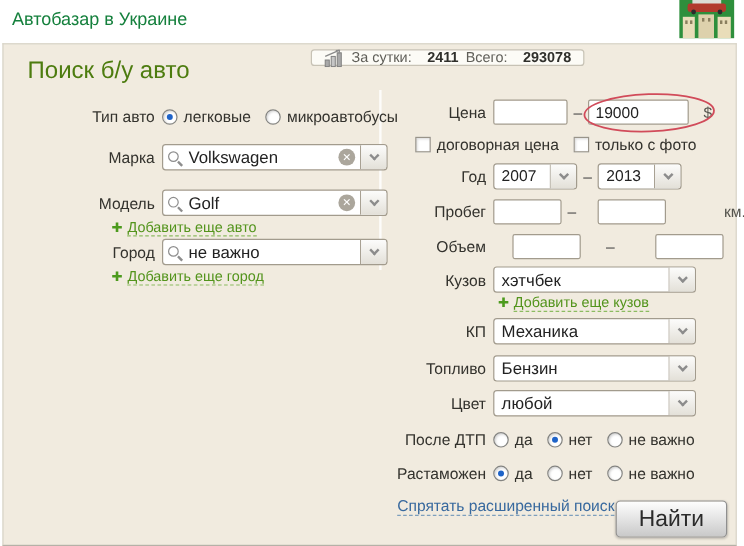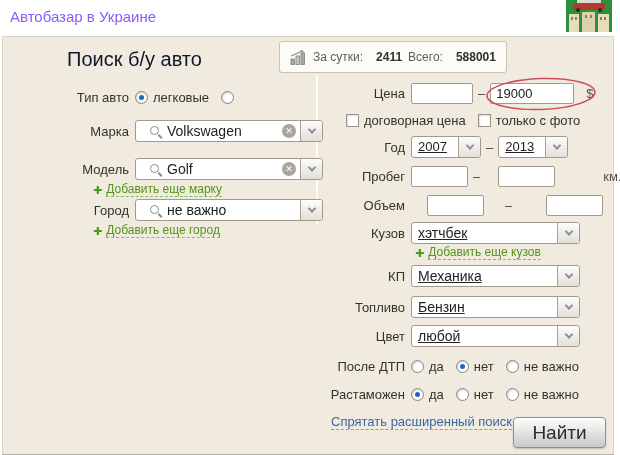--- a/index.html
+++ b/index.html
@@ -2,28 +2,28 @@
 <html><head>
 <meta charset="utf-8">
 <style>
   * { margin:0; padding:0; box-sizing:border-box; }
   html,body { background:#fff; }
   body { font-family:"Liberation Sans","DejaVu Sans",sans-serif; }
   .stage { position:relative; width:620px; height:455px; background:#fff; overflow:hidden; }
 
   
   .header { position:absolute; left:0; top:0; width:620px; height:36px; background:#fff; }
-  .site-title { position:absolute; left:10px; top:8px; font-size:15px; color:#8b5cf6; }
+  .site-title { position:absolute; left:10px; top:8px; font-size:15px; color:#15803d; }
   .site-logo { position:absolute; left:566px; top:0; width:46px; height:32px; cursor:pointer; }
 
   
   .panel { position:absolute; left:2px; top:36px; width:612px; height:419px;
            background:#f1ebdf; border:1px solid #d8d4c8; border-bottom:1px solid #b5b1a7; }
-  .panel-title { position:absolute; left:20px; top:11px; font-size:20px; color:#0f172a;margin-left:44px; }
-  .stats { position:absolute; left:276px; top:4px; height:32px; display:flex; align-items:center;
+  .panel-title { position:absolute; left:20px; top:11px; font-size:20px; color:#4d7c0f; }
+  .stats { position:absolute; left:256px; top:4px; height:14px; display:flex; align-items:center;
            background:#fcfbf6; border:1px solid #c7c2b5; border-radius:3px; padding:0 10px; }
   .stats .txt { font-size:12px; color:#5f5e58; margin-left:6px; }
   .stats .num { font-size:12px; font-weight:bold; color:#30302c; margin-left:13px; }
   .divider { position:absolute; left:313px; top:38px; width:2px; height:150px; background:rgba(255,255,255,.85); }
 
   
   .col { position:absolute; display:flex; flex-direction:column; }
   .col-left  { left:18px;  top:52px; width:294px; }
   .col-right { left:318px; top:46px; width:294px; }
   .row { display:flex; align-items:center; }
@@ -34,39 +34,39 @@
   .unit { font-size:13px; color:#55544e; margin-left:12px; }
   .unit-far { margin-left:48px; }
 
   
   .ti { height:21px; border:1px solid #a29b8d; border-radius:2px; background:#fff;
         font-family:inherit; font-size:13px; color:#222; padding:0 5px; }
   .w62 { width:62px; } .w84 { width:84px; } .w57 { width:57px; }
 
   
   .combo { display:flex; height:22px; border:1px solid #a29b8d; border-radius:3px; background:#fff; width:188px; }
-  .combo-body { flex:1; display:flex; align-items:center; padding:0 4px; min-width:0;margin-left:10px; }
+  .combo-body { flex:1; display:flex; align-items:center; padding:0 4px; min-width:0; }
   .mag { position:relative; width:12px; height:12px; flex-shrink:0; }
   .mag::before { content:''; position:absolute; left:0; top:1px; width:7px; height:7px;
                  border:1.5px solid #8d8d8d; border-radius:50%; }
   .mag::after { content:''; position:absolute; left:8.5px; top:9px; width:4.5px; height:1.6px;
                 background:#8d8d8d; transform:rotate(45deg); transform-origin:0 0; }
   .combo-field { flex:1; min-width:0; border:none; outline:none; background:transparent;
                  font-family:inherit; font-size:14px; color:#222; margin-left:5px; }
   .clear-btn { width:14px; height:14px; flex-shrink:0; border-radius:50%; background:#aba69c;
                color:#fff; font-size:9px; line-height:14px; text-align:center; cursor:pointer; }
   .drop-btn { width:22px; flex-shrink:0; border-left:1px solid #a8a193; border-radius:0 2px 2px 0;
               background:linear-gradient(#fcfcfb,#e3e0d8); display:flex; align-items:center;
               justify-content:center; cursor:pointer; }
   .chev { width:6px; height:6px; border-right:2px solid #8c8c8c; border-bottom:2px solid #8c8c8c;
           transform:rotate(45deg) translate(-1px,-1px); }
 
   
   .sel { display:flex; height:22px; border:1px solid #a29b8d; border-radius:3px; background:#fff; cursor:pointer; }
-  .sel-text { flex:1; font-size:14px; color:#222; padding:0 6px; line-height:20px; white-space:nowrap; overflow:hidden;text-decoration:underline; }
+  .sel-text { flex:1; font-size:14px; color:#222; padding:0 6px; line-height:20px; white-space:nowrap; overflow:hidden; }
   .sel-169 { width:169px; } .sel-70 { width:70px; }
   .sel-70 .sel-text { font-size:13px; }
 
   
   .radio { width:13px; height:13px; border-radius:50%; background:#fff; border:1px solid #848481;
            box-shadow:inset 1px 1px 2px rgba(0,0,0,.18); flex-shrink:0; cursor:pointer;
            display:flex; align-items:center; justify-content:center; }
   .radio.checked::after { content:''; width:5px; height:5px; border-radius:50%; background:#1e63c8; }
   .checkbox { width:13px; height:13px; background:#fff; border:1px solid #99948a;
               box-shadow:inset 1px 1px 2px rgba(0,0,0,.14); flex-shrink:0; cursor:pointer; }
@@ -133,32 +133,33 @@
       <svg width="17" height="15" viewBox="0 0 17 15">
         <rect x="1" y="9" width="3.4" height="5.5" fill="#a9a9a9" stroke="#7d7d7d" stroke-width="0.8"></rect>
         <rect x="6" y="6" width="3.4" height="8.5" fill="#c6c6c6" stroke="#7d7d7d" stroke-width="0.8"></rect>
         <rect x="11" y="3" width="3.4" height="11.5" fill="#a9a9a9" stroke="#7d7d7d" stroke-width="0.8"></rect>
         <path d="M1 6 L13 0.8" stroke="#8a8a8a" stroke-width="1.1" fill="none"></path>
         <path d="M13 0.8 l-3.2 0.4 M13 0.8 l-0.6 3" stroke="#8a8a8a" stroke-width="1" fill="none"></path>
       </svg>
       <span class="txt">За сутки:</span>
       <span class="num">2411</span>
       <span class="txt">Всего:</span>
-      <span class="num">588001</span>
+      <span class="num">293078</span>
     </div>
 
     <div class="divider"></div>
 
     <div class="col col-left">
 
       <div class="row lr1">
         <span class="lbl">Тип авто</span>
         <span class="radio checked"></span>
         <span class="opt-lbl">легковые</span>
         <span class="radio opt-gap"></span>
+        <span class="opt-lbl">микроавтобусы</span>
       </div>
 
       <div class="row lr2">
         <span class="lbl">Марка</span>
         <div class="combo">
           <div class="combo-body">
             <span class="mag"></span>
             <input class="combo-field" value="Volkswagen" style="">
             <span class="clear-btn">✕</span>
           </div>
@@ -178,21 +179,21 @@
           </div>
           <div class="drop-btn">
               <span class="chev"></span>
             </div>
         </div>
       </div>
 
       <div class="row lr4">
         <span class="add-link">
           <span class="plus-icon">✚</span>
-          <span class="add-link-text">Добавить еще марку</span>
+          <span class="add-link-text">Добавить еще авто</span>
         </span>
       </div>
 
       <div class="row lr5">
         <span class="lbl">Город</span>
         <div class="combo">
           <div class="combo-body">
             <span class="mag"></span>
             <input class="combo-field" value="не важно" style="">
           </div>

